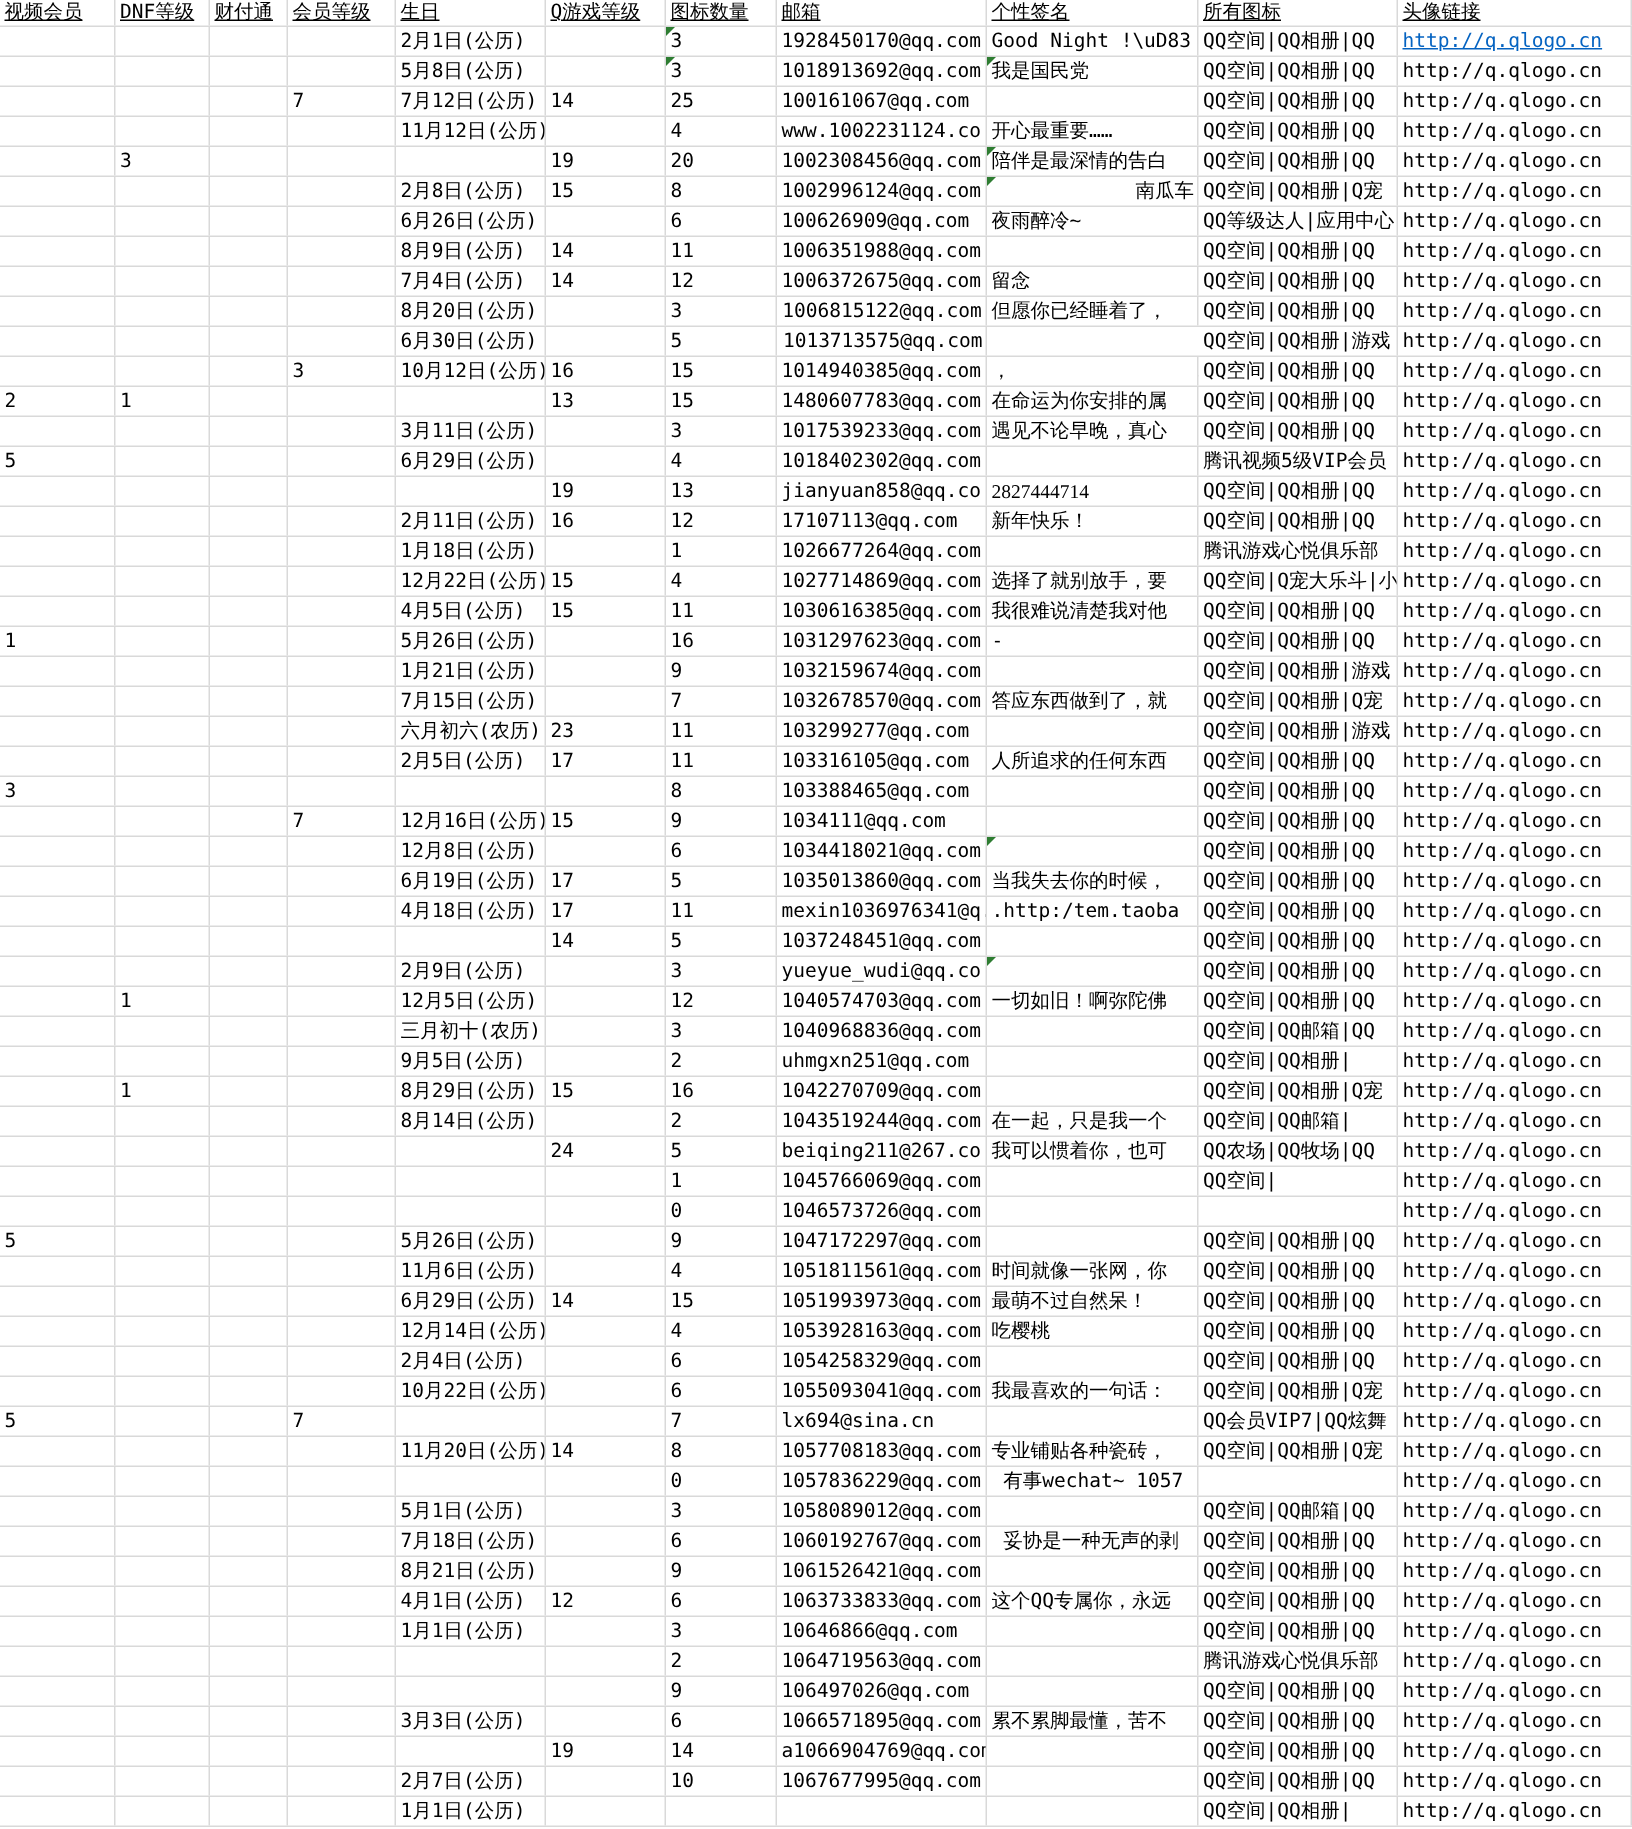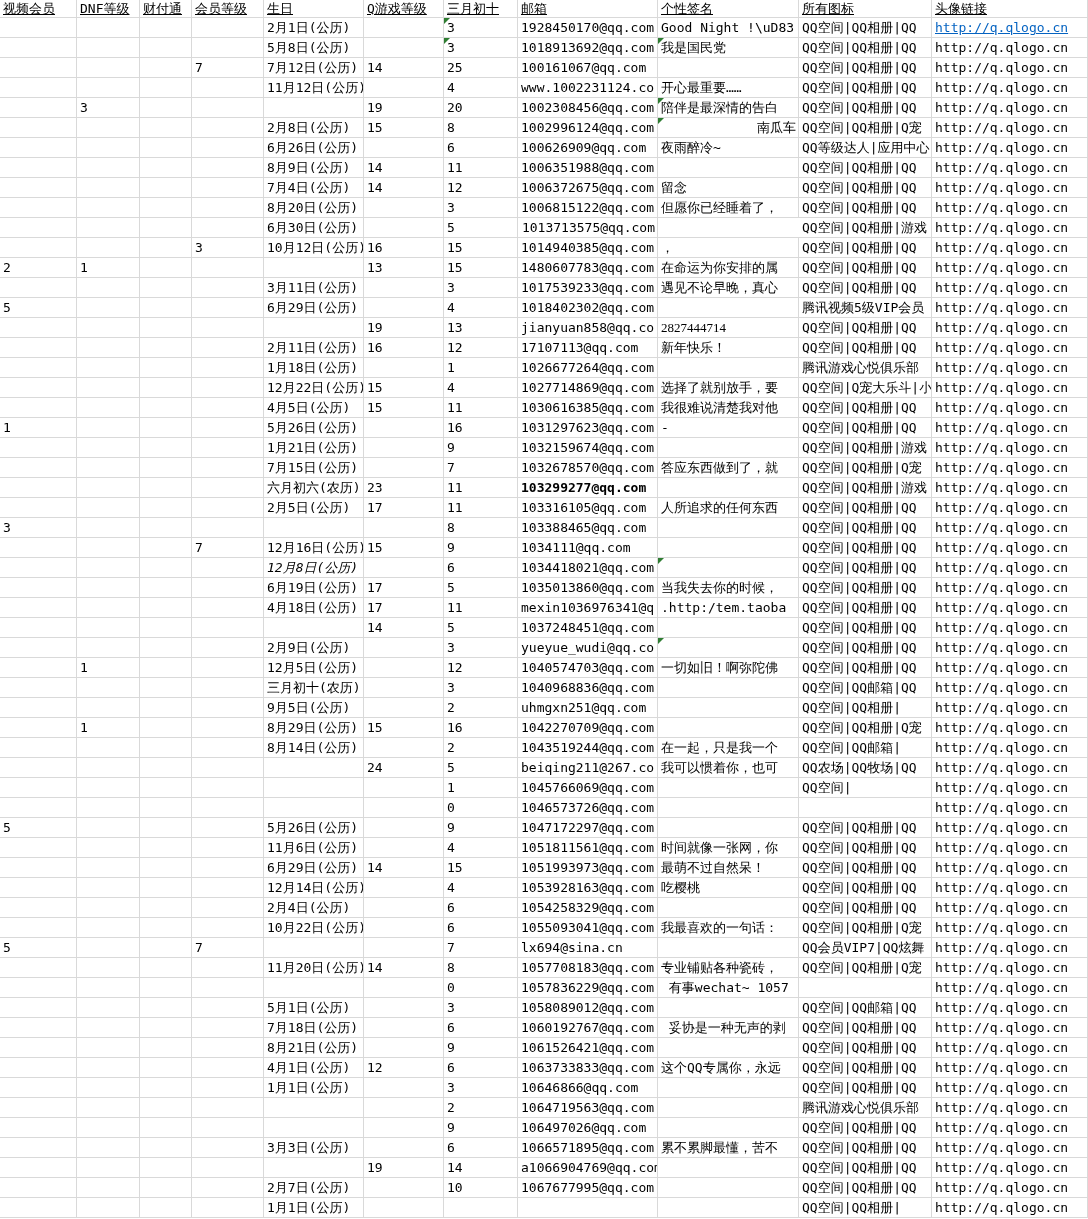--- a/index.html
+++ b/index.html
@@ -31,21 +31,21 @@
 <body>
 
 <div id="sheet">
     <div class="row header">
       <div class="cell" style="width: 77px;">视频会员</div>
       <div class="cell" style="width: 63px;">DNF等级</div>
       <div class="cell" style="width: 52px;">财付通</div>
       <div class="cell" style="width: 72px;">会员等级</div>
       <div class="cell" style="width: 100px;">生日</div>
       <div class="cell" style="width: 80px;">Q游戏等级</div>
-      <div class="cell" style="width: 74px;">三月初十</div>
+      <div class="cell" style="width: 74px;">图标数量</div>
       <div class="cell" style="width: 140px;">邮箱</div>
       <div class="cell" style="width: 141px;">个性签名</div>
       <div class="cell" style="width: 133px;">所有图标</div>
       <div class="cell" style="width: 156px;">头像链接</div>
     </div>
     <div class="row">
       <div class="cell" style="width: 77px;"></div>
       <div class="cell" style="width: 63px;"></div>
       <div class="cell" style="width: 52px;"></div>
       <div class="cell" style="width: 72px;"></div>
@@ -162,21 +162,21 @@
       <div class="cell" style="width: 156px;">http://q.qlogo.cn</div>
     </div>
     <div class="row">
       <div class="cell" style="width: 77px;"></div>
       <div class="cell" style="width: 63px;"></div>
       <div class="cell" style="width: 52px;"></div>
       <div class="cell" style="width: 72px;"></div>
       <div class="cell" style="width: 100px;">8月20日(公历)</div>
       <div class="cell" style="width: 80px;"></div>
       <div class="cell" style="width: 74px;">3</div>
-      <div class="cell" style="width: 140px;">1006815122@qq.com</div>
+      <div class="cell" style="width: 140px; text-align: center;">1006815122@qq.com</div>
       <div class="cell" style="width: 141px;">但愿你已经睡着了，</div>
       <div class="cell" style="width: 133px;">QQ空间|QQ相册|QQ</div>
       <div class="cell" style="width: 156px;">http://q.qlogo.cn</div>
     </div>
     <div class="row">
       <div class="cell" style="width: 77px;"></div>
       <div class="cell" style="width: 63px;"></div>
       <div class="cell" style="width: 52px;"></div>
       <div class="cell" style="width: 72px;"></div>
       <div class="cell" style="width: 100px;">6月30日(公历)</div>
@@ -344,21 +344,21 @@
       <div class="cell" style="width: 156px;">http://q.qlogo.cn</div>
     </div>
     <div class="row">
       <div class="cell" style="width: 77px;"></div>
       <div class="cell" style="width: 63px;"></div>
       <div class="cell" style="width: 52px;"></div>
       <div class="cell" style="width: 72px;"></div>
       <div class="cell" style="width: 100px;">六月初六(农历)</div>
       <div class="cell" style="width: 80px;">23</div>
       <div class="cell" style="width: 74px;">11</div>
-      <div class="cell" style="width: 140px; font-weight: bold;">103299277@qq.com</div>
+      <div class="cell" style="width: 140px;">103299277@qq.com</div>
       <div class="cell" style="width: 141px;"></div>
       <div class="cell" style="width: 133px;">QQ空间|QQ相册|游戏</div>
       <div class="cell" style="width: 156px;">http://q.qlogo.cn</div>
     </div>
     <div class="row">
       <div class="cell" style="width: 77px;"></div>
       <div class="cell" style="width: 63px;"></div>
       <div class="cell" style="width: 52px;"></div>
       <div class="cell" style="width: 72px;"></div>
       <div class="cell" style="width: 100px;">2月5日(公历)</div>
@@ -393,21 +393,21 @@
       <div class="cell" style="width: 140px;">1034111@qq.com</div>
       <div class="cell" style="width: 141px;"></div>
       <div class="cell" style="width: 133px;">QQ空间|QQ相册|QQ</div>
       <div class="cell" style="width: 156px;">http://q.qlogo.cn</div>
     </div>
     <div class="row">
       <div class="cell" style="width: 77px;"></div>
       <div class="cell" style="width: 63px;"></div>
       <div class="cell" style="width: 52px;"></div>
       <div class="cell" style="width: 72px;"></div>
-      <div class="cell" style="width: 100px; font-style: italic;">12月8日(公历)</div>
+      <div class="cell" style="width: 100px;">12月8日(公历)</div>
       <div class="cell" style="width: 80px;"></div>
       <div class="cell" style="width: 74px;">6</div>
       <div class="cell" style="width: 140px;">1034418021@qq.com</div>
       <div class="cell" style="width: 141px;"><span class="tri"></span></div>
       <div class="cell" style="width: 133px;">QQ空间|QQ相册|QQ</div>
       <div class="cell" style="width: 156px;">http://q.qlogo.cn</div>
     </div>
     <div class="row">
       <div class="cell" style="width: 77px;"></div>
       <div class="cell" style="width: 63px;"></div>

